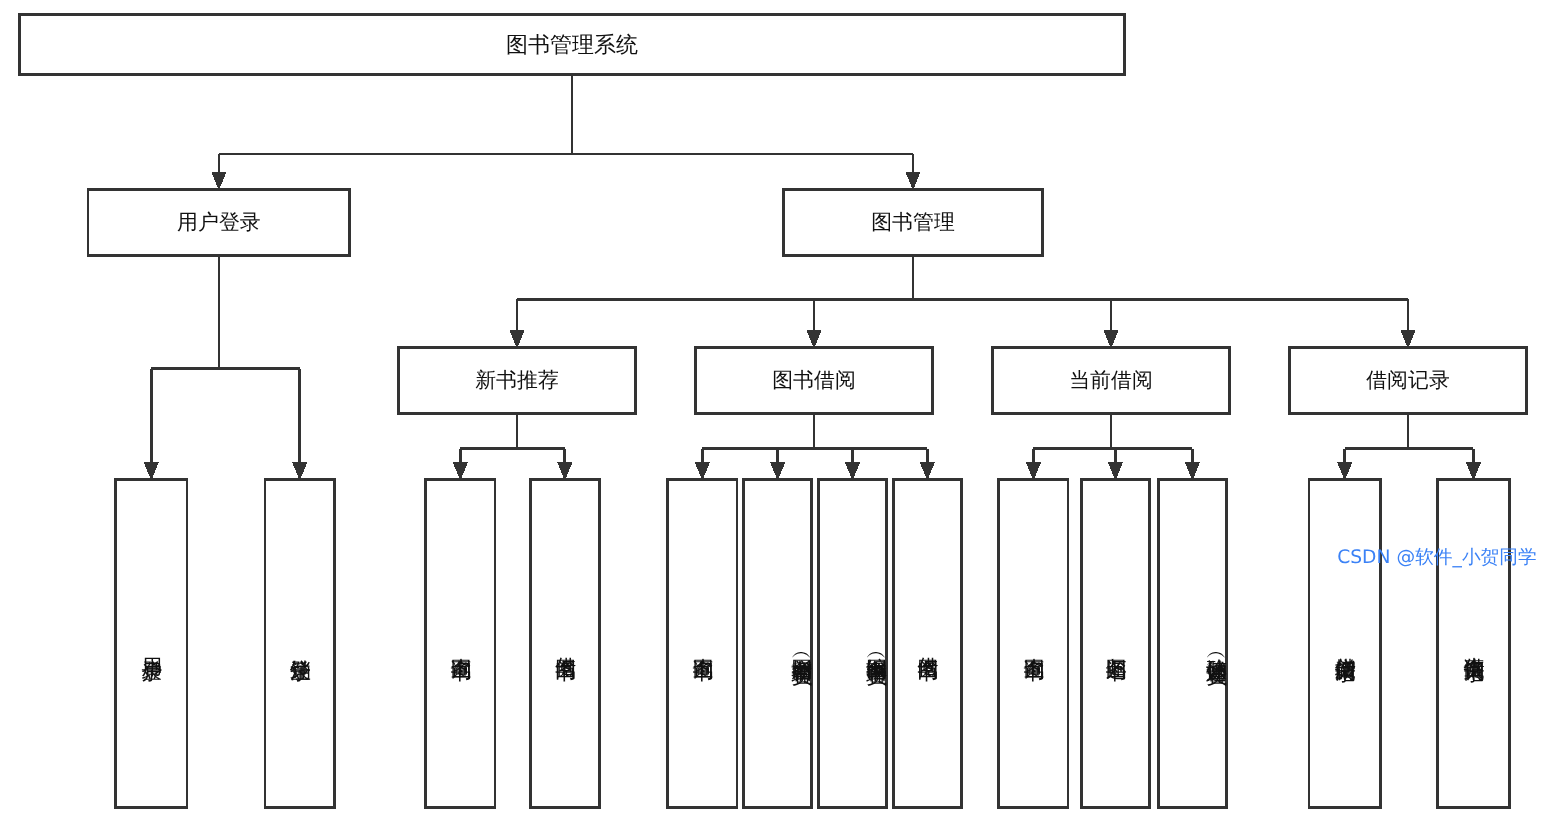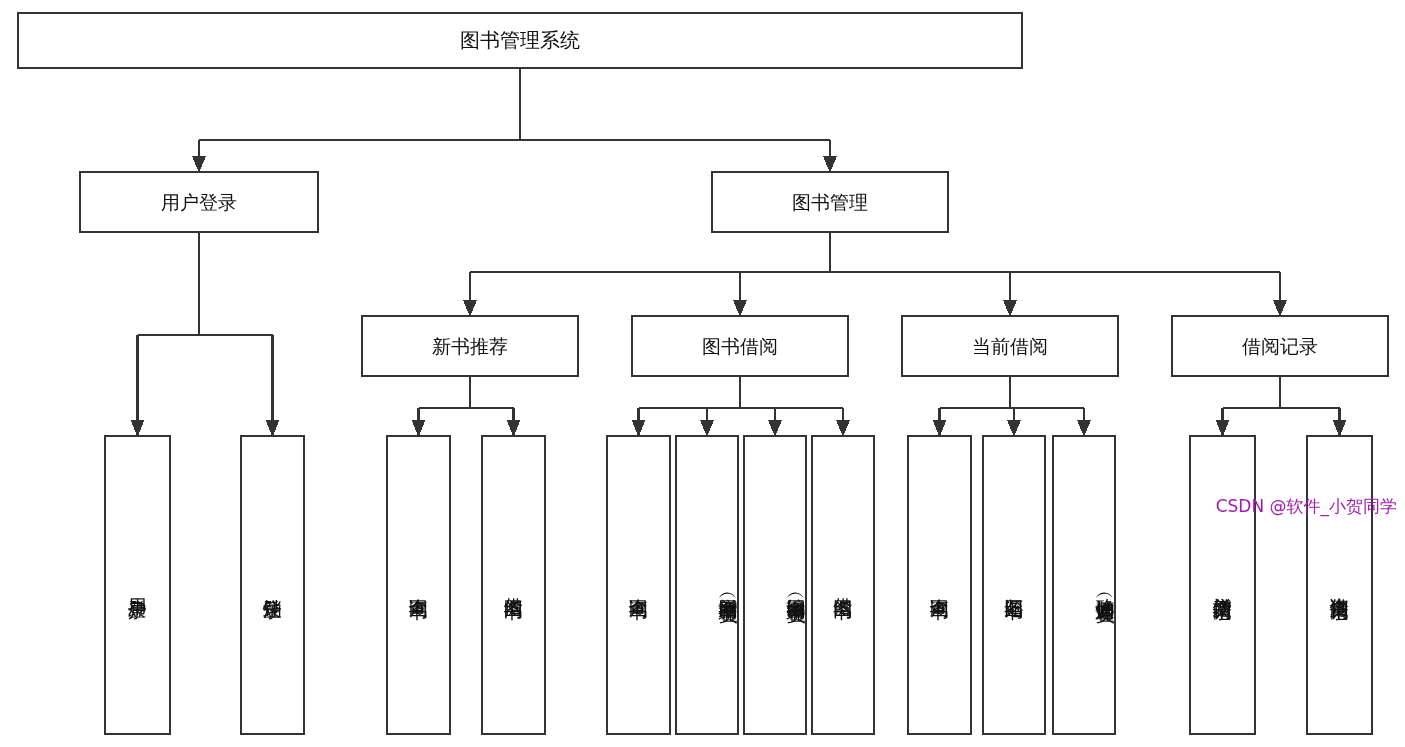--- a/index.html
+++ b/index.html
@@ -72,21 +72,21 @@
     align-items: center;
     justify-content: center;
     pointer-events: none;
   }
   .watermark {
     position: absolute;
     right: 8px;
     bottom: 6px;
     font-family: "DejaVu Sans", "Liberation Sans", sans-serif;
     font-size: 17px;
-    color: #a21caf;
+    color: #3b82f6;
     white-space: nowrap;
     user-select: none;
   }
 </style>
 </head>
 <body>
 
 <div id="diagram-root">
 
   <svg class="flow" viewBox="0 0 1405 747" xmlns="http://www.w3.org/2000/svg">

